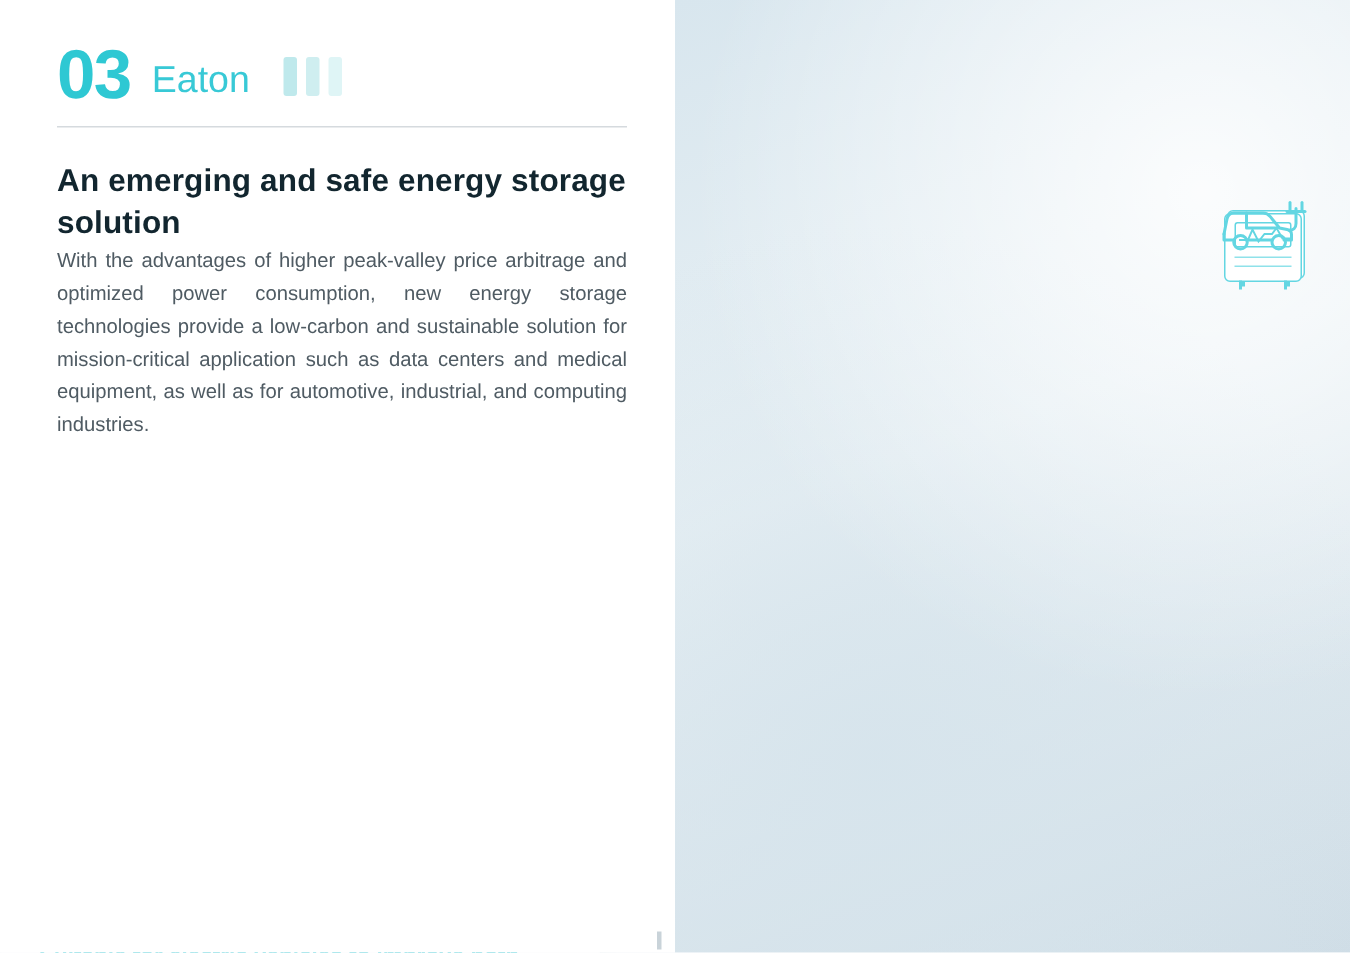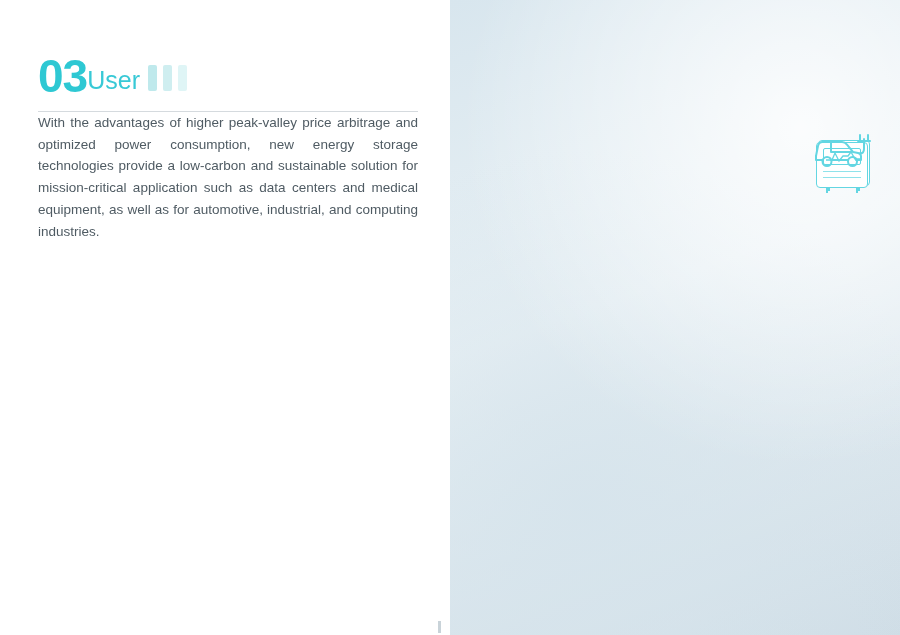--- a/index.html
+++ b/index.html
@@ -36,21 +36,21 @@
     border-radius: 14px;
     z-index: 3;
   }
 
   
   .intro {
     left: 14px; top: 8px; width: 428px; height: 296px;
     padding: 20px 24px 0 24px;
     box-shadow: 0 0 0 0 rgba(0,0,0,0);
   }
-  .intro-head { display: flex; align-items: flex-end; gap: 0; margin-top: 27px; }
+  .intro-head { display: flex; align-items: flex-end; gap: 14px; }
   .num {
     font-size: 46px; line-height: 0.95;
     color: #2ec8d3; font-weight: 700;
     letter-spacing: -1px;
   }
   .num-word {
     font-size: 25px; color: #38c9d6; font-weight: 400;
     padding-bottom: 4px;
   }
   .bars { display: flex; gap: 6px; padding-bottom: 8px; margin-left: 8px; }
@@ -144,28 +144,29 @@
   }
 </style>
 </head>
 <body>
 
 <div id="stage">
 
   <div class="panel intro">
     <div class="intro-head">
       <div class="num">03</div>
-      <div class="num-word">User</div>
+      <div class="num-word">Eaton</div>
       <div class="bars">
           <i></i>
           <i></i>
           <i></i>
         </div>
     </div>
     <div class="rule"></div>
+    <div class="intro-title">An emerging and safe energy storage solution</div>
     <div class="intro-body">With the advantages of higher peak-valley price arbitrage and optimized power consumption, new energy storage technologies provide a low-carbon and sustainable solution for mission-critical application such as data centers and medical equipment, as well as for automotive, industrial, and computing industries.</div>
   </div>
 
   <div class="card" id="card-ups-top">
     <div class="card-title">Integrated with UPS systems to realize zero power failure</div>
     <div class="card-sub">Eaton XLM supercapacitor modules</div>
     <div class="bullets">
       <div class="bullet">
         <span>Their proprietary materials match the front batteries for smooth compatibility</span>
       </div>

